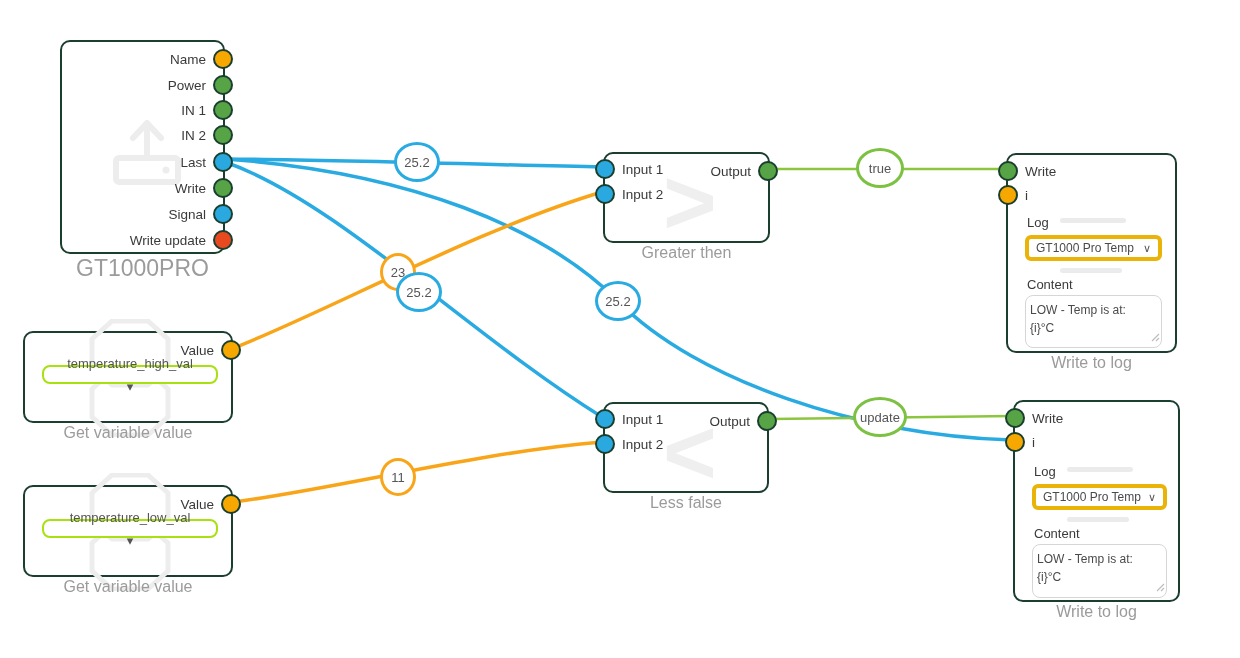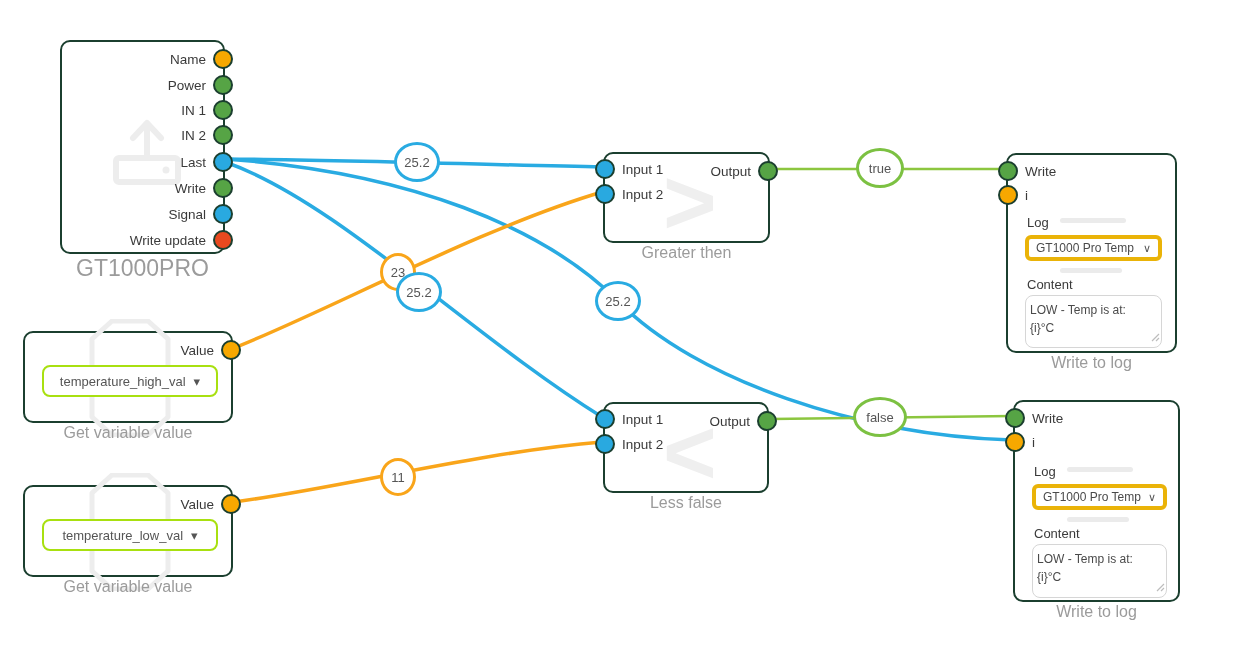--- a/index.html
+++ b/index.html
@@ -18,22 +18,22 @@
   .watermark{position:absolute;color:#EFEFEF;pointer-events:none;}
   .cmp-symbol{font-size:92px;font-weight:700;line-height:1;}
   .bubble{position:absolute;z-index:3;background:#fff;border:3px solid #29ABE2;border-radius:50%;
         display:flex;align-items:center;justify-content:center;font-size:13px;color:#555;
         transform:translate(-50%,-50%);box-sizing:border-box;}
   .b-orange{border-color:#F9A51A}.b-green{border-color:#7CC142}
   .select{position:absolute;border:4px solid #eab308;border-radius:6px;height:26px;box-sizing:border-box;
         display:flex;align-items:center;padding:0 7px;font-size:12px;color:#4A4A4A;background:#fff;cursor:pointer;}
   .select .val{flex:1;overflow:hidden;white-space:nowrap;}
   .select .chev{color:#555;font-size:11px;margin-left:4px;flex:0 0 auto;}
-  .lime-select{position:absolute;border:2px solid #A8E010;border-radius:8px;height:32px;box-sizing:border-box;
-        display:flex;align-items:center;justify-content:center;gap:8px;font-size:13px;color:#555;background:#fff;cursor:pointer;}
+  .lime-select{position:absolute;border:2px solid #A8E010;border-radius:8px;height:19px;box-sizing:border-box;
+        display:flex;align-items:center;justify-content:center;gap:8px;font-size:13px;color:#555;background:#fff;cursor:pointer;flex-direction:column;}
   .skel{position:absolute;height:5px;background:#EBEBEB;border-radius:3px;}
   .field-label{position:absolute;font-size:13px;color:#3A3A3A;}
   .ta-wrap{position:absolute;}
   .ta-wrap textarea{width:100%;height:100%;box-sizing:border-box;border:1px solid #D6D6D6;border-radius:8px;
         padding:5px 4px;font-size:12px;color:#4A4A4A;font-family:"Liberation Sans",sans-serif;
         resize:none;outline:none;line-height:1.5;}
   .grip{position:absolute;right:2px;bottom:2px;pointer-events:none;}
 </style>
 </head>
 <body>
@@ -221,15 +221,15 @@
     </div>
     <div class="node-title">Write to log</div>
   </div>
 
   <div class="bubble" style="left:417px;top:162px;width:46px;height:40px;">25.2</div>
   <div class="bubble b-orange" style="left:398px;top:272px;width:36px;height:38px;">23</div>
   <div class="bubble" style="left:419px;top:292px;width:46px;height:40px;">25.2</div>
   <div class="bubble" style="left:618px;top:301px;width:46px;height:40px;">25.2</div>
   <div class="bubble b-orange" style="left:398px;top:477px;width:36px;height:38px;">11</div>
   <div class="bubble b-green" style="left:880px;top:168px;width:48px;height:40px;">true</div>
-  <div class="bubble b-green" style="left:880px;top:417px;width:54px;height:40px;">false</div>
+  <div class="bubble b-green" style="left:880px;top:417px;width:54px;height:40px;">update</div>
 
 </div>
 
 </body></html>

